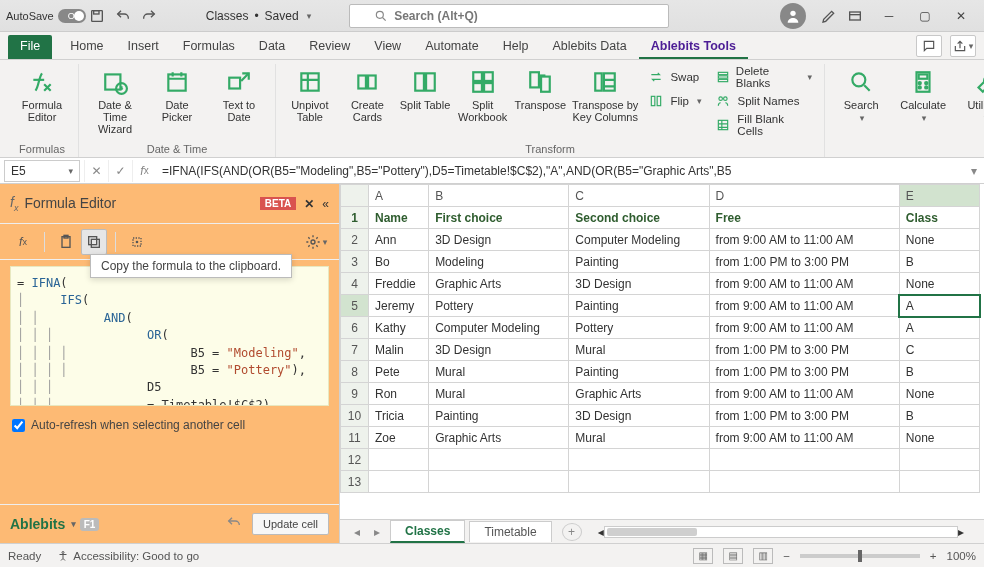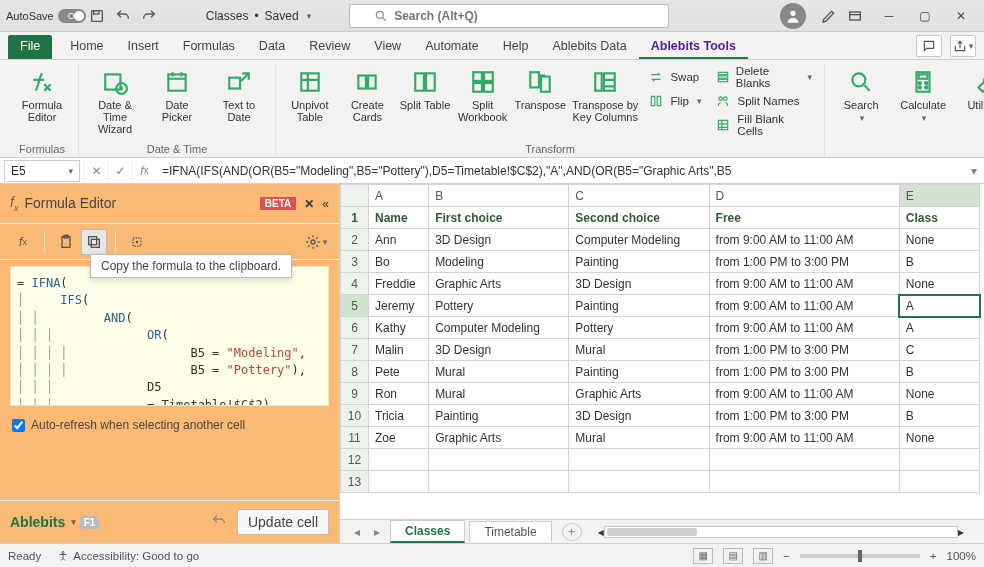--- a/index.html
+++ b/index.html
@@ -62,21 +62,21 @@
   .code-area { background:#fdfde8; border:1px solid #e8e8c0; margin:6px 10px; padding:8px 6px; font-family: Consolas, monospace; font-size:12px; line-height:1.45; color:#333; overflow:auto; height:140px; white-space:pre; }
   .kw-fn { color:#2a6496; }
   .kw-str { color:#b14b2f; }
   .kw-op { color:#999; }
 
   .panel-check { padding:6px 12px; font-size:12px; display:flex; align-items:center; gap:6px; color:#444; }
   .panel-foot { border-top:1px solid #eee; padding:8px 10px; display:flex; align-items:center; justify-content:space-between; margin-top:auto; }
   .panel-foot .brand { color:#217346; font-size:14px; font-weight:600; display:flex; align-items:center; gap:4px; }
   .panel-foot .brand .f1 { background:#bbb; color:#fff; font-size:10px; padding:1px 4px; border-radius:3px; font-weight:700; }
   .panel-foot .actions { display:flex; align-items:center; gap:10px; }
-  .upbtn { border:1px solid #bbb; background:#f7f7f7; padding:4px 10px; font-size:14px; color:#444; border-radius:2px; }
+  .upbtn { border:1px solid #bbb; background:#f7f7f7; padding:4px 10px; font-size:11px; color:#444; border-radius:2px; }
 
   .gridwrap { flex:1; display:flex; flex-direction:column; overflow:hidden; }
   .grid-scroll { flex:1; overflow:auto; position:relative; }
   table.grid { border-collapse:collapse; width: 640px; table-layout:fixed; }
   table.grid th, table.grid td { border:1px solid #d4d4d4; height:22px; font-size:12px; padding:0 6px; text-align:left; background:#fff; overflow:hidden; white-space:nowrap; }
   .colhead th { background:#eef2ec; text-align:center; font-weight:400; color:#555; position:sticky; top:0; }
   .rowhead { background:#eef2ec !important; text-align:center !important; color:#555; width:28px; position:sticky; left:0; }
   .corner { background:#eef2ec !important; width:28px; }
   .hdrrow td { background:#e2efda; font-weight:700; color:#2f5d2f; }
   .colhead th.selcol { background:#d2e3cf; }

